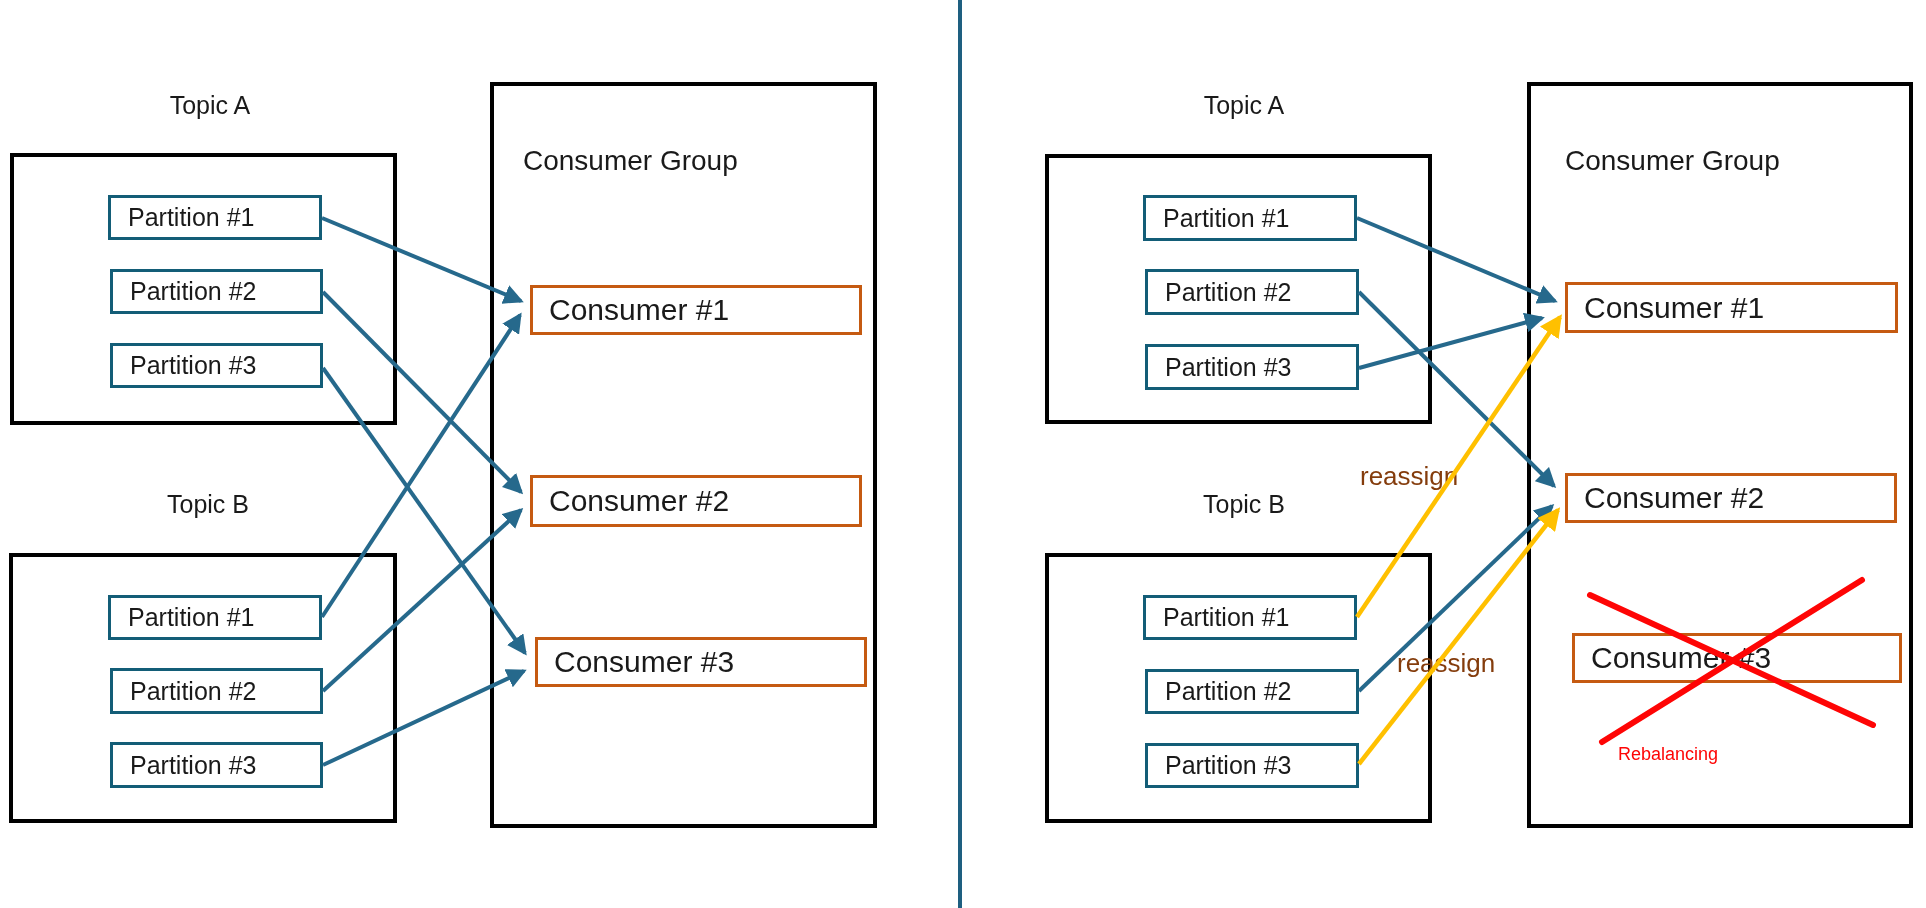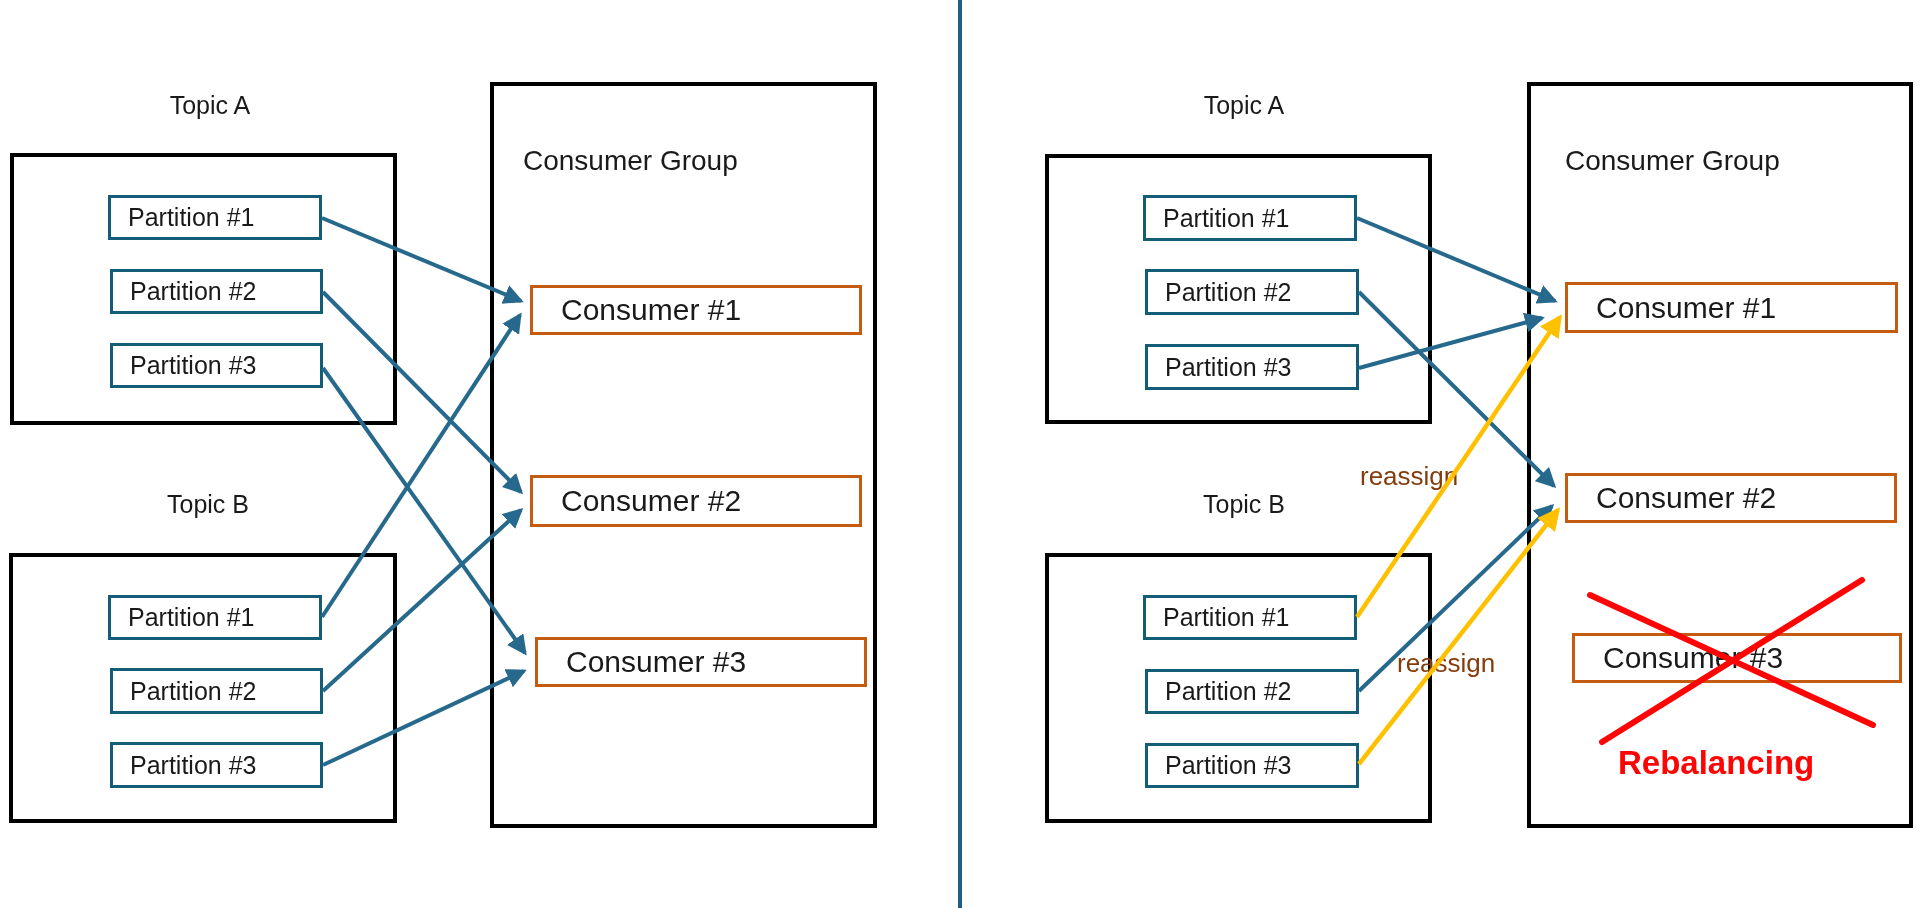--- a/index.html
+++ b/index.html
@@ -10,28 +10,28 @@
   .canvas *{box-sizing:border-box;}
   .topic-box{position:absolute;border:4px solid var(--outline-black);background:#fff;}
   .group-box{position:absolute;border:4px solid var(--outline-black);background:#fff;}
   .partition{
     position:absolute;border:3px solid var(--partition-border);background:#fff;
     display:flex;align-items:center;padding-left:17px;
     font-size:25px;color:var(--text-dark);white-space:nowrap;
   }
   .consumer{
     position:absolute;border:3px solid var(--consumer-border);background:#fff;
-    display:flex;align-items:center;padding-left:28px;
+    display:flex;align-items:center;padding-left:16px;
     font-size:30px;color:var(--text-dark);white-space:nowrap;
   }
   .topic-label{position:absolute;text-align:center;font-size:25px;color:var(--text-dark);white-space:nowrap;}
   .group-title{position:absolute;font-size:28px;color:var(--text-dark);white-space:nowrap;}
   .annot{position:absolute;text-align:left;white-space:nowrap;}
   .annot-reassign{font-size:26px;color:var(--reassign-text);}
-  .annot-rebalancing{font-size:33px;color:var(--alert-red);font-weight:bold;}
+  .annot-rebalancing{font-size:18px;color:var(--alert-red);}
   svg.overlay{position:absolute;left:0;top:0;pointer-events:none;}
   .ln-blue{stroke:var(--arrow-blue);stroke-width:4;fill:none;}
   .ln-yellow{stroke:var(--reassign-yellow);stroke-width:4.5;fill:none;}
   .ln-red{stroke:var(--alert-red);stroke-width:6;stroke-linecap:round;fill:none;}
   .ln-divider{stroke:var(--divider-blue);stroke-width:4;fill:none;}
   .mk-blue{fill:var(--arrow-blue);}
   .mk-yellow{fill:var(--reassign-yellow);}
 </style>
 </head>
 <body>

